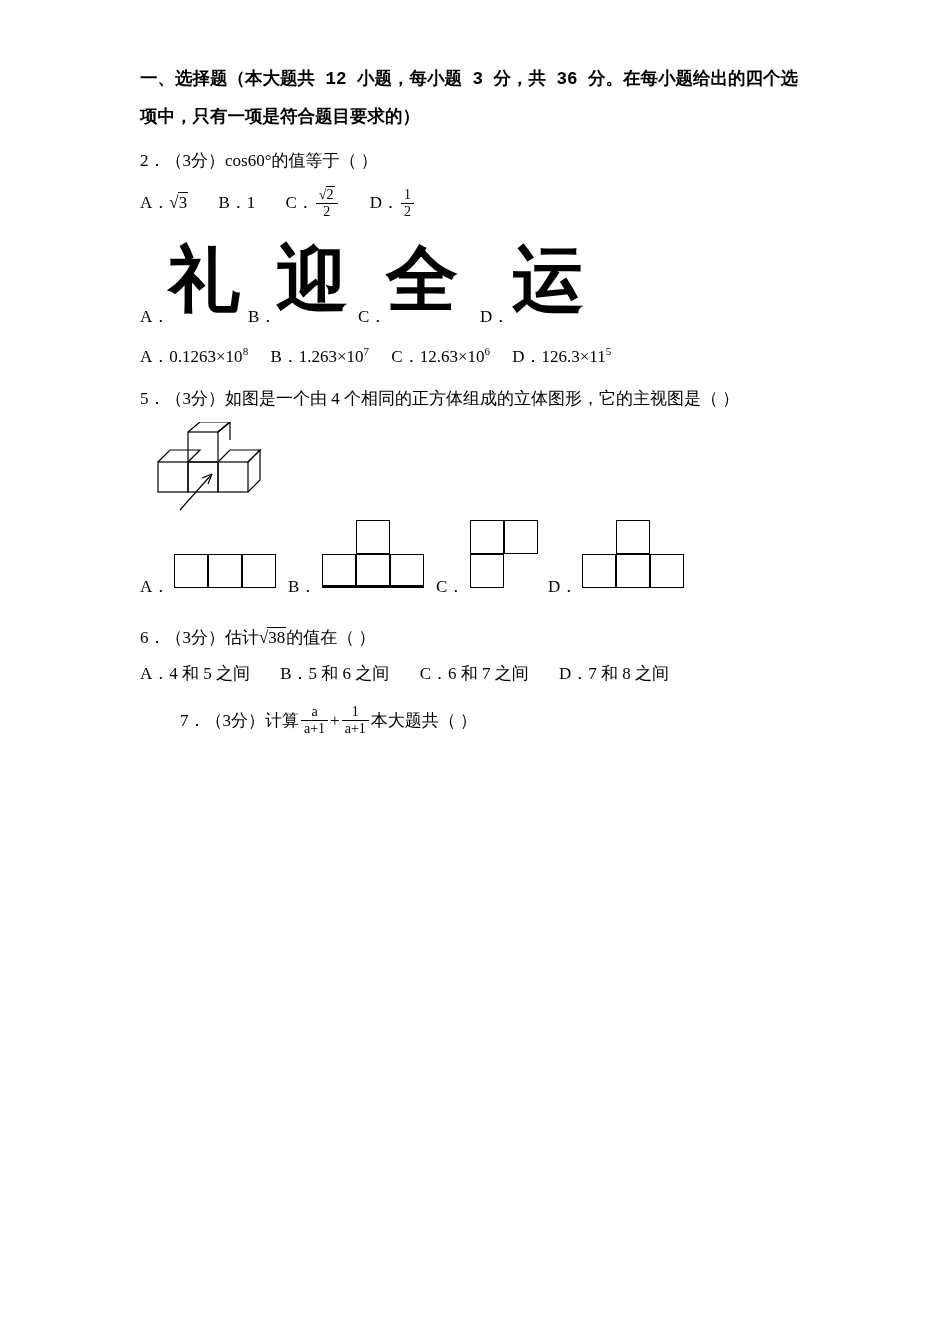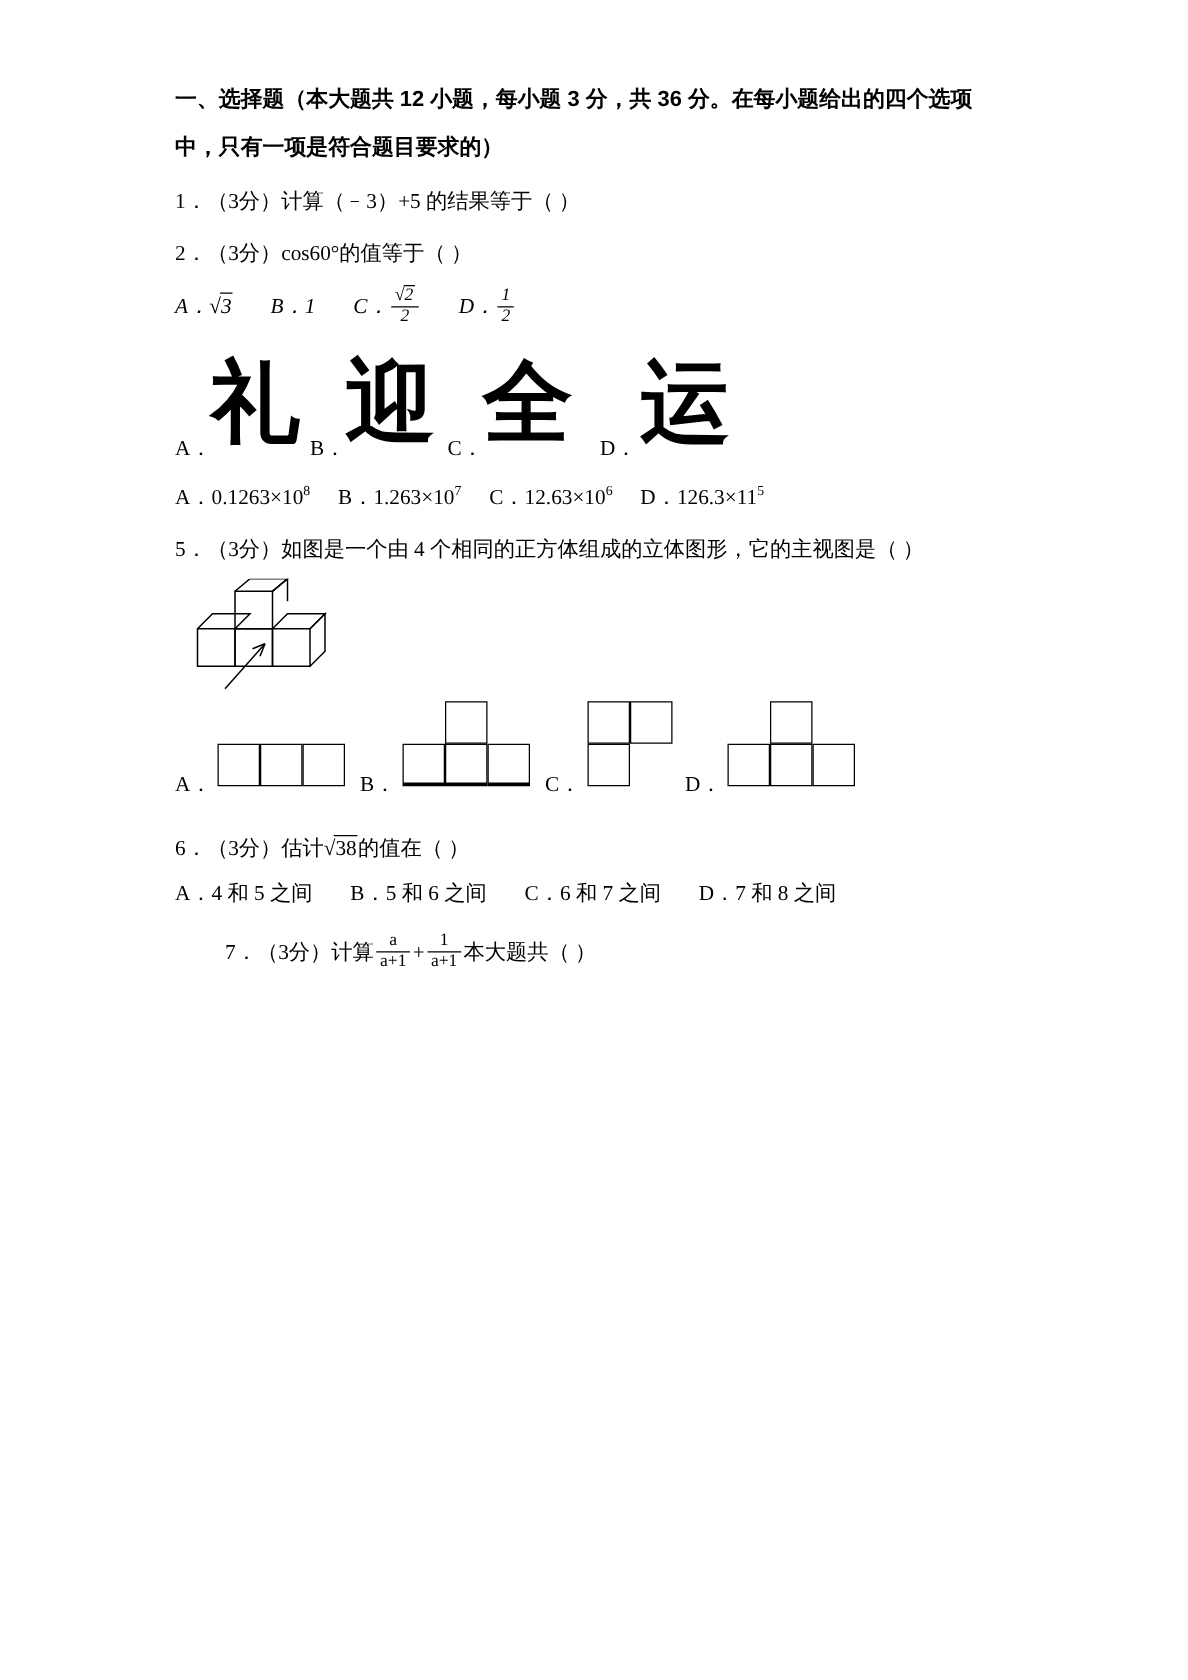--- a/index.html
+++ b/index.html
@@ -25,21 +25,21 @@
   .doc-title {
     text-align: center;
     font-family: "Liberation Sans", "DejaVu Sans", sans-serif;
     font-weight: bold;
     font-size: 24px;
     letter-spacing: 1px;
     margin-top: 120px;
     margin-bottom: 0;
   }
   .section-head {
-    font-family: Liberation Sans, sans-serif;
+    font-family: Liberation Mono, monospace;
     font-weight: bold;
     font-size: 17.5px;
     line-height: 38px;
     margin-top: 60px;
   }
   .q {
     font-size: 17px;
     line-height: 35px;
     margin-top: 7px;
   }
@@ -102,28 +102,25 @@
   .grid-cell.thick { border-bottom-width: 3px; }
 </style>
 </head>
 <body>
 
 <div class="page">
 
 
   <div class="section-head">一、选择题（本大题共 12 小题，每小题 3 分，共 36 分。在每小题给出的四个选项中，只有一项是符合题目要求的）</div>
 
-  <div class="q">
-    <span>1．</span><span>（3分）</span><span>计算（﹣3）+5 的结果等于（    ）</span>
-  </div>
 
   <div class="q">
     <span>2．</span><span>（3分）</span><span>cos60°的值等于（    ）</span>
   </div>
-  <div class="opts" style="line-height:46px;font-style:italic;">
+  <div class="opts" style="line-height:46px;">
     <span class="opt">
       <span>A．</span><span class="rad">√<span class="bar">3</span></span>
     </span>
     <span class="opt">
       <span>B．</span><span>1</span>
     </span>
     <span class="opt">
       <span>C．</span><span class="frac"><span class="num"><span class="rad">√<span class="bar">2</span></span></span><span class="den">2</span></span>
     </span>
     <span class="opt">

